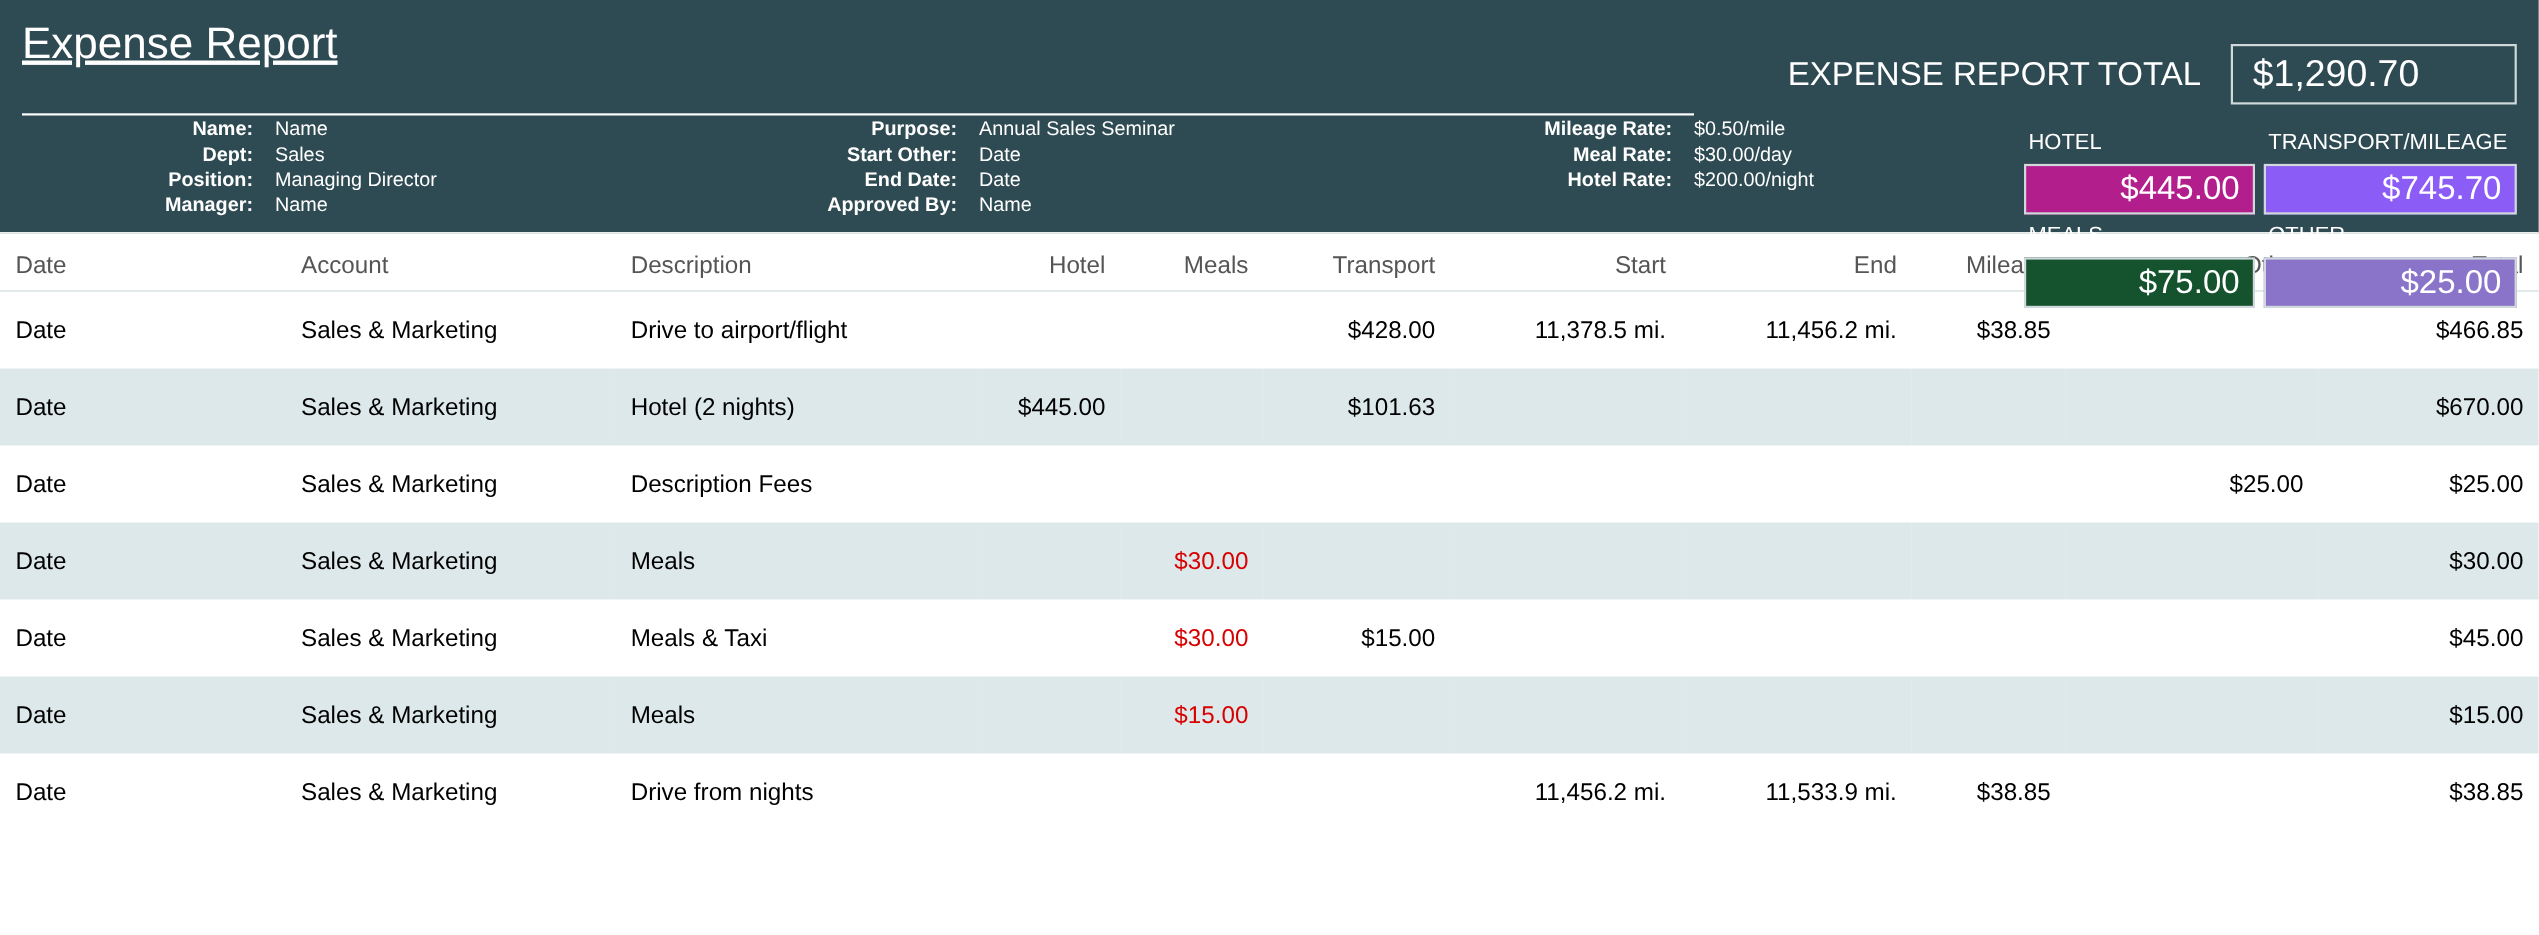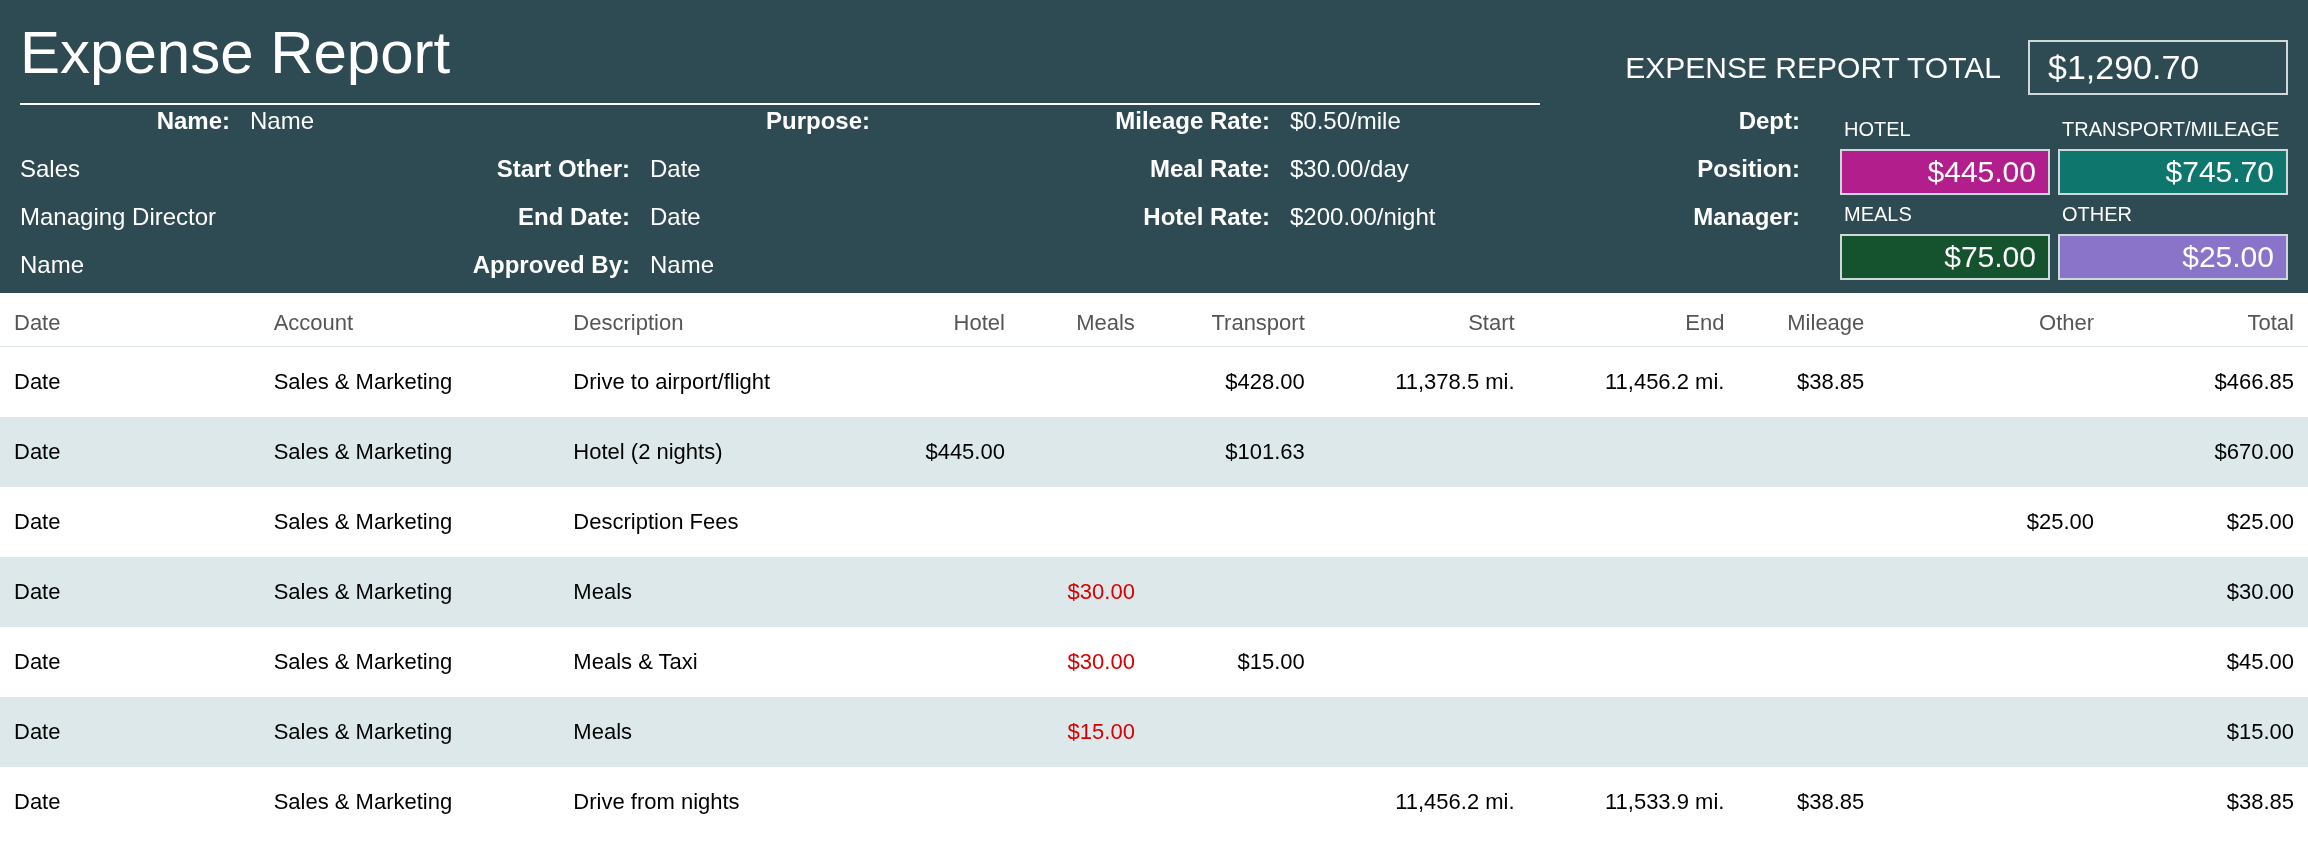--- a/index.html
+++ b/index.html
@@ -8,44 +8,45 @@
     background: #2e4a52;
     color: #fff;
     padding: 10px 20px 14px 20px;
     border-bottom: 1px solid #fff;
   }
   .header-top {
     display: flex;
     align-items: flex-start;
   }
   .title {
-    font-size: 60px;
+    font-size: 40px;
     font-weight: 300;
     width: 540px;
     padding-top: 8px;
+    text-decoration: underline;
   }
   .company-block { font-size: 24px; line-height: 1.5; padding-top: 4px;}
   .grand-total-area {
     margin-left: auto;
     text-align: right;
     display:flex;
     align-items:center;
     gap:27px;
     padding-top:30px;
   }
   .grand-total-label { font-size: 30px; font-weight:400;}
   .grand-total-box {
     border: 2px solid #cfd8db;
     padding: 6px 18px;
     font-size: 34px;
     min-width: 260px;
     text-align:left;
   }
   .meta-ruler{border-top:2px solid #fff; margin:8px 0 2px 0; width:1520px;}
-  .meta-grid { display: grid; grid-template-columns: 230px 400px 240px 400px 250px 280px; row-gap: 20px; font-size: 24px; width: 1800px; }
+  .meta-grid { display: grid; grid-template-columns: 230px 400px 240px 400px 250px 280px; row-gap: 2px; font-size: 18px; width: 1800px; }
   .meta-label { text-align: right; padding-right: 20px; font-weight:600;}
   .meta-value {}
   .summary-tiles {
     position:absolute;
     top:116px;
     right:20px;
     display:grid;
     grid-template-columns:210px 230px;
     gap:6px 8px;
     font-size:20px;
@@ -53,21 +54,21 @@
   .summary-tiles .lbl { color:#fff; font-size:20px; padding:2px 4px;}
   .tile {
     border:2px solid #cfd8db;
     color:#fff;
     font-size:30px;
     text-align:right;
     padding:4px 12px;
     font-weight:400;
   }
   .tile.hotel{background:#b31e8d;}
-  .tile.transport{background:#0f766e;}
+  .tile.transport{background:#8b5cf6;}
   .tile.meals{background:#14532d;}
   .tile.other{background:#8a74c9;}
   .header{position:relative;}
 
   table { border-collapse: collapse; width: 100%; font-size: 22px; }
   thead th {
     text-align: left;
     font-weight: 400;
     color: #555;
     padding: 16px 14px 10px 14px;
@@ -101,20 +102,21 @@
     <div class="grand-total-area">
       <span class="grand-total-label">EXPENSE REPORT TOTAL</span>
       <span class="grand-total-box">$1,290.70</span>
     </div>
   </div>
   <div class="meta-ruler"></div>
   <div class="meta-grid">
     <div class="meta-label">Name:</div>
     <div class="meta-value">Name</div>
     <div class="meta-label">Purpose:</div>
+    <div class="meta-value">Annual Sales Seminar</div>
     <div class="meta-label">Mileage Rate:</div>
     <div class="meta-value">$0.50/mile</div>
 
     <div class="meta-label">Dept:</div>
     <div class="meta-value">Sales</div>
     <div class="meta-label">Start Other:</div>
     <div class="meta-value">Date</div>
     <div class="meta-label">Meal Rate:</div>
     <div class="meta-value">$30.00/day</div>
 

